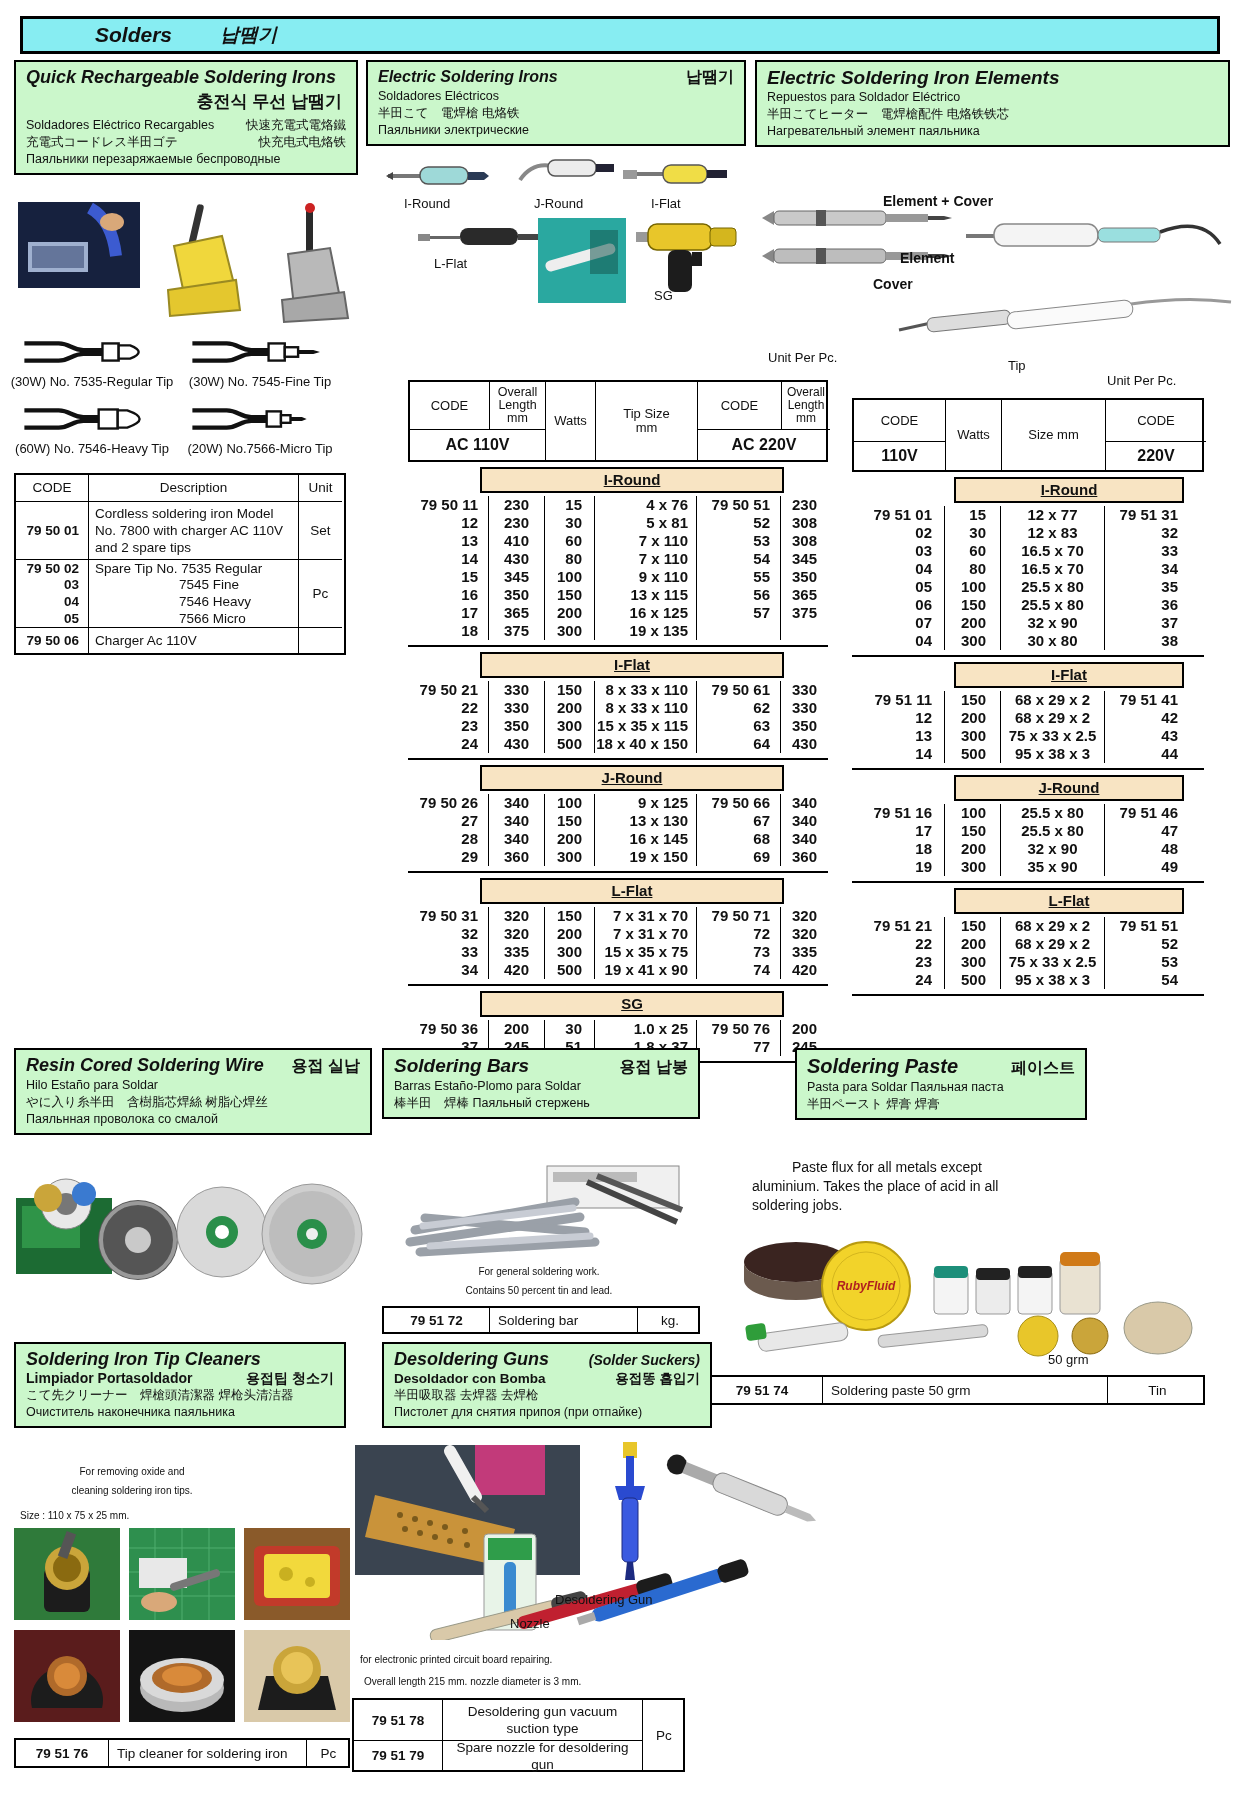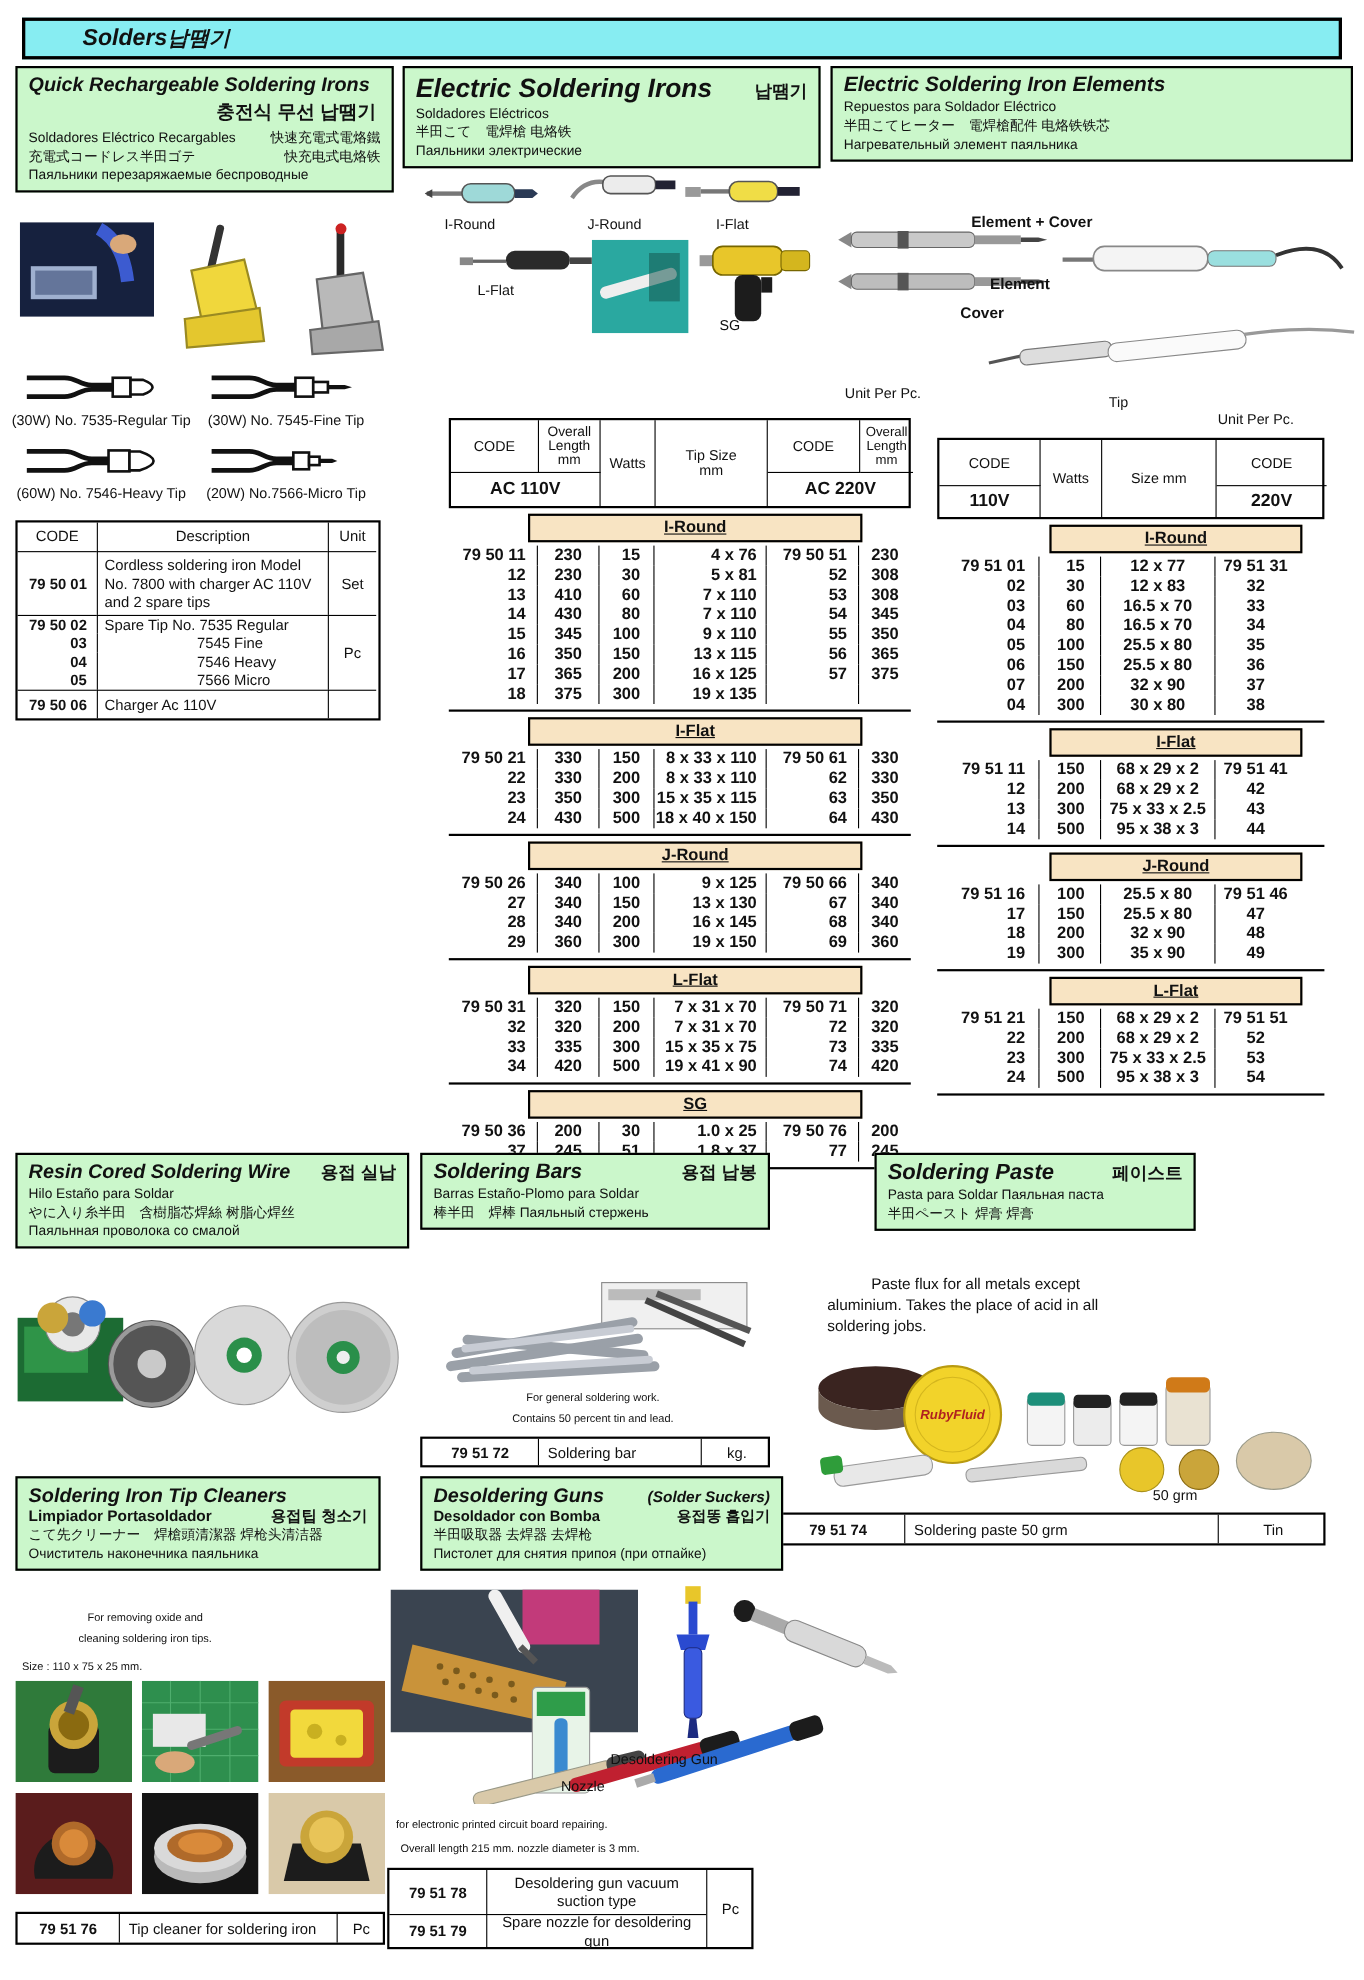--- a/index.html
+++ b/index.html
@@ -9,21 +9,21 @@
   
   .ghead{background:#CBF7CB;border:2.5px solid #000;padding:5px 10px}
   .trow-flex{display:flex;justify-content:space-between;align-items:baseline}
   .gtitle{font-weight:bold;font-style:italic;font-size:19px;white-space:nowrap}
   .gtitle.sm{font-size:18px}
   .gko{font-weight:bold;font-size:16px;white-space:nowrap}
   .gline{font-size:12.5px;line-height:17px;display:flex;justify-content:space-between}
   .gline.single{display:block}
   
   #banner{left:20px;top:16px;width:1200px;height:38px;background:#87EDF2;border:3px solid #000;
-          display:flex;align-items:center;padding-left:52px}
+          display:flex;align-items:center;gap:48px;padding-left:72px}
   #banner .t{font-weight:bold;font-style:italic;font-size:21px}
   #banner .k{font-weight:bold;font-style:italic;font-size:19px}
   
   .lbl{font-size:13px;white-space:nowrap}
   .lbl.b{font-weight:bold}
   .note{font-size:10px;line-height:19px}
   .pre{white-space:pre-line}
   
   .band{border:2.5px solid #000;background:#F8E4C3;text-align:center;font-weight:bold;
         font-size:15px;height:22px;line-height:21px}
@@ -37,21 +37,21 @@
   .cols6 .tcell:nth-child(2){text-align:center}
   .cols6 .tcell:nth-child(3){text-align:right;padding-right:12px}
   .cols6 .tcell:nth-child(4){text-align:right;padding-right:8px}
   .cols6 .tcell:nth-child(5){text-align:right;padding-right:10px}
   .cols6 .tcell:nth-child(6){text-align:center}
   .cols4 .trow{grid-template-columns:92px 56px 104px 100px}
   .cols4 .tcell:nth-child(n+2){border-left:1.5px solid #000}
   .cols4 .tcell:nth-child(1){text-align:right;padding-right:12px}
   .cols4 .tcell:nth-child(2){text-align:right;padding-right:14px}
   .cols4 .tcell:nth-child(3){text-align:center}
-  .cols4 .tcell:nth-child(4){text-align:center;padding-right:26px}
+  .cols4 .tcell:nth-child(4){text-align:right;padding-right:26px}
   
   .thead{display:grid;border:2px solid #000}
   .thead>div{display:flex;align-items:center;justify-content:center;text-align:center;
              font-size:13px;line-height:14px;box-sizing:border-box}
   .thead .ac{font-weight:bold;font-size:16px}
   #ir-head{grid-template-columns:80px 56px 50px 102px 84px 48px;grid-template-rows:48px 30px}
   #ir-head>div:nth-child(1){grid-column:1;grid-row:1;border-right:1.5px solid #000;border-bottom:1.5px solid #000}
   #ir-head>div:nth-child(2){grid-column:2;grid-row:1;border-right:1.5px solid #000;border-bottom:1.5px solid #000;font-size:12.5px;line-height:13px}
   #ir-head>div:nth-child(3){grid-column:3;grid-row:1/3;border-right:1.5px solid #000}
   #ir-head>div:nth-child(4){grid-column:4;grid-row:1/3;border-right:1.5px solid #000}
@@ -202,21 +202,21 @@
     <div class="bl ind">7546 Heavy</div>
     <div class="code">05</div>
     <div class="bl ind">7566 Micro</div>
     <div class="bt code" style="display:flex;align-items:center;justify-content:flex-end">79 50 06</div>
     <div class="bt bl" style="padding-left:6px;display:flex;align-items:center">Charger Ac 110V</div>
     <div class="bt bl"></div>
   </div>
 
   <div class="abs ghead" style="left:366px;top:60px;width:380px">
     <div class="trow-flex">
-      <span class="gtitle" style="font-size:24px">Electric Soldering Irons</span>
+      <span class="gtitle" style="font-size:16px">Electric Soldering Irons</span>
       <span class="gko">납땜기</span>
     </div>
     <div class="gline single"><span>Soldadores Eléctricos</span></div>
     <div class="gline single"><span>半田こて　電焊槍 电烙铁</span></div>
     <div class="gline single"><span>Паяльники электрические</span></div>
   </div>
 
   <div class="abs" style="left:366px;top:148px;width:380px;height:210px">
     <svg class="abs" style="left:20px;top:12px" width="105" height="32" viewBox="0 0 105 32">
       <rect x="2" y="14" width="34" height="4" fill="#777"></rect>

